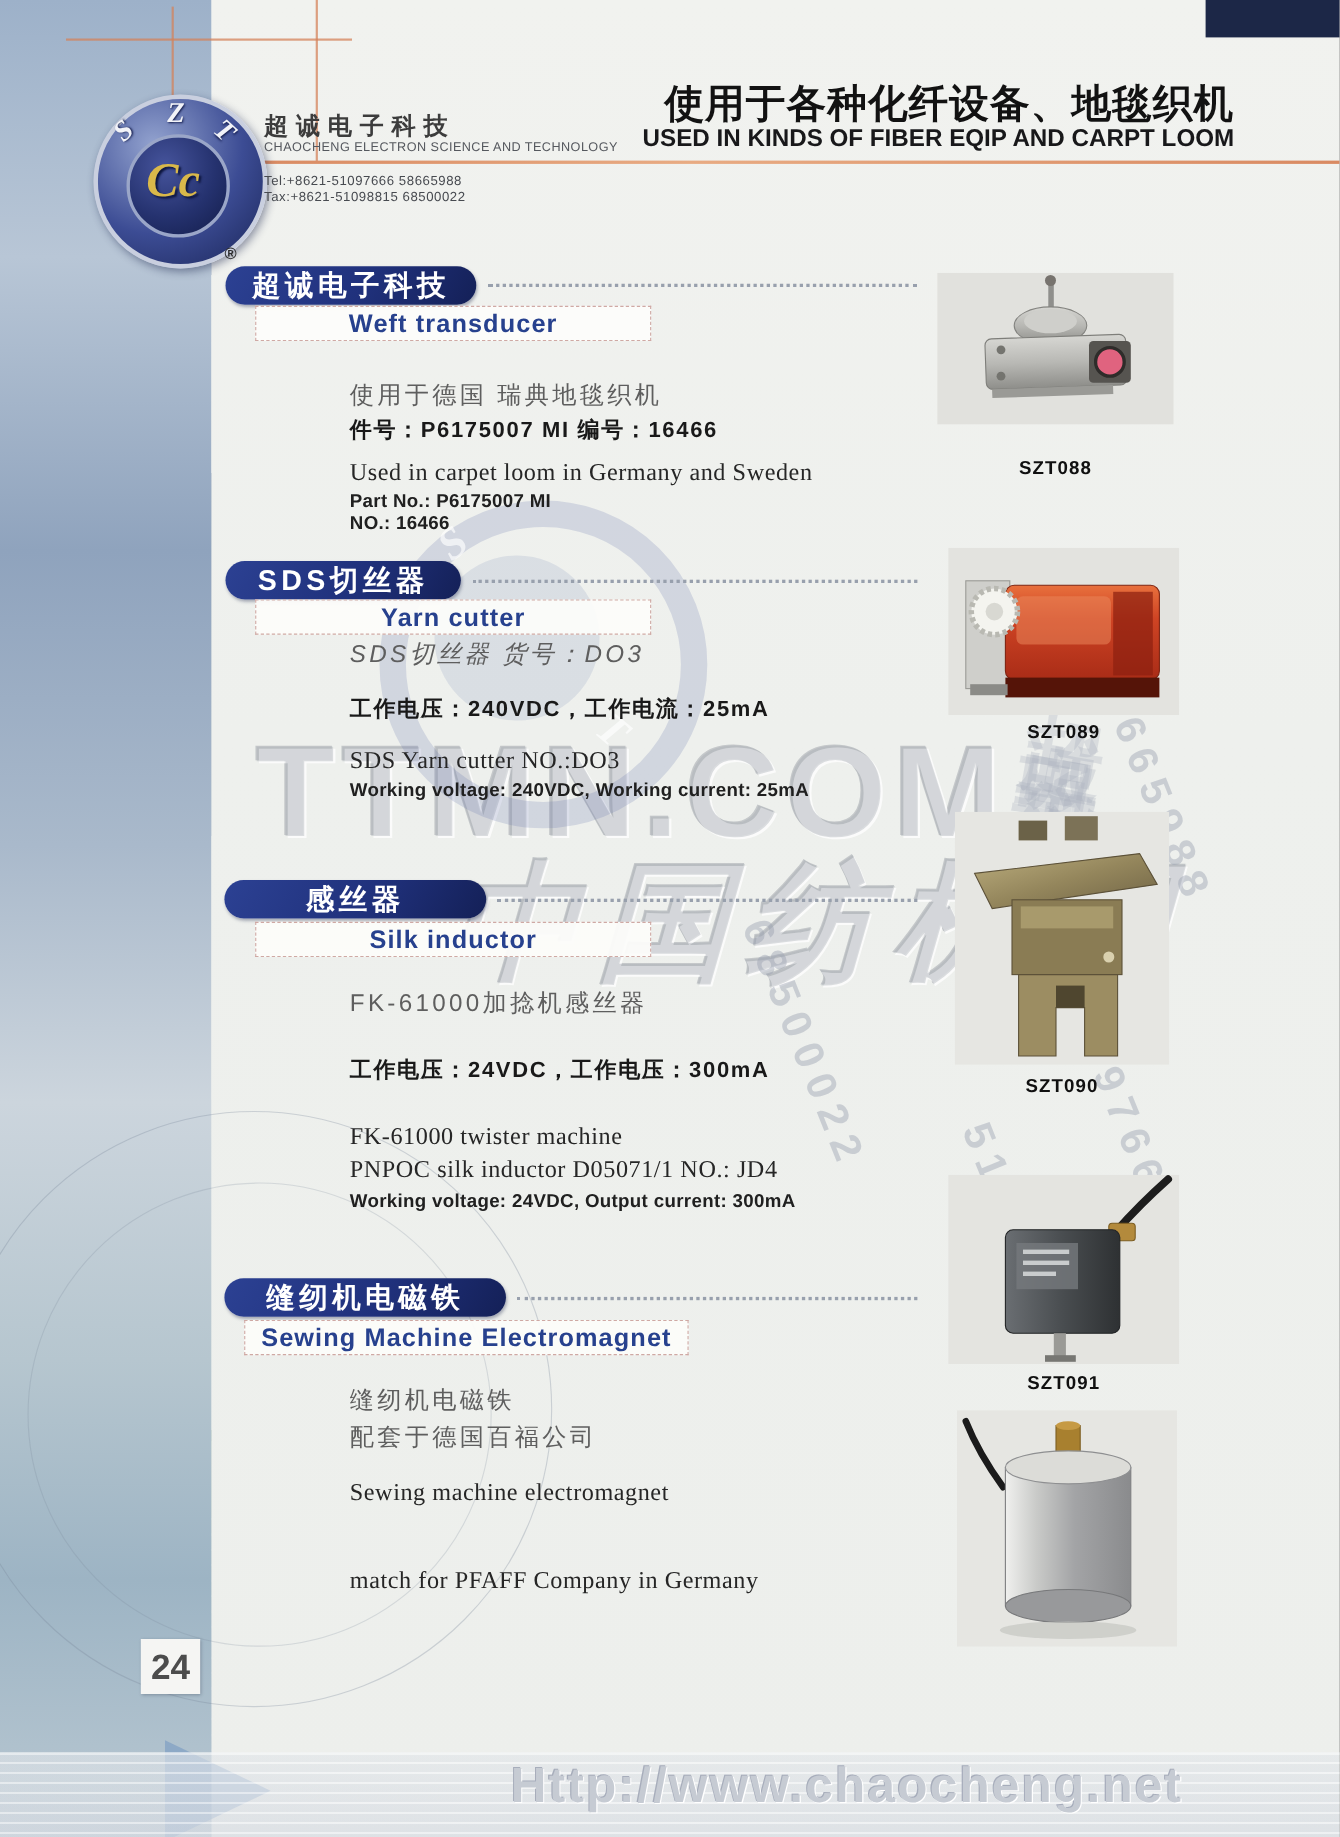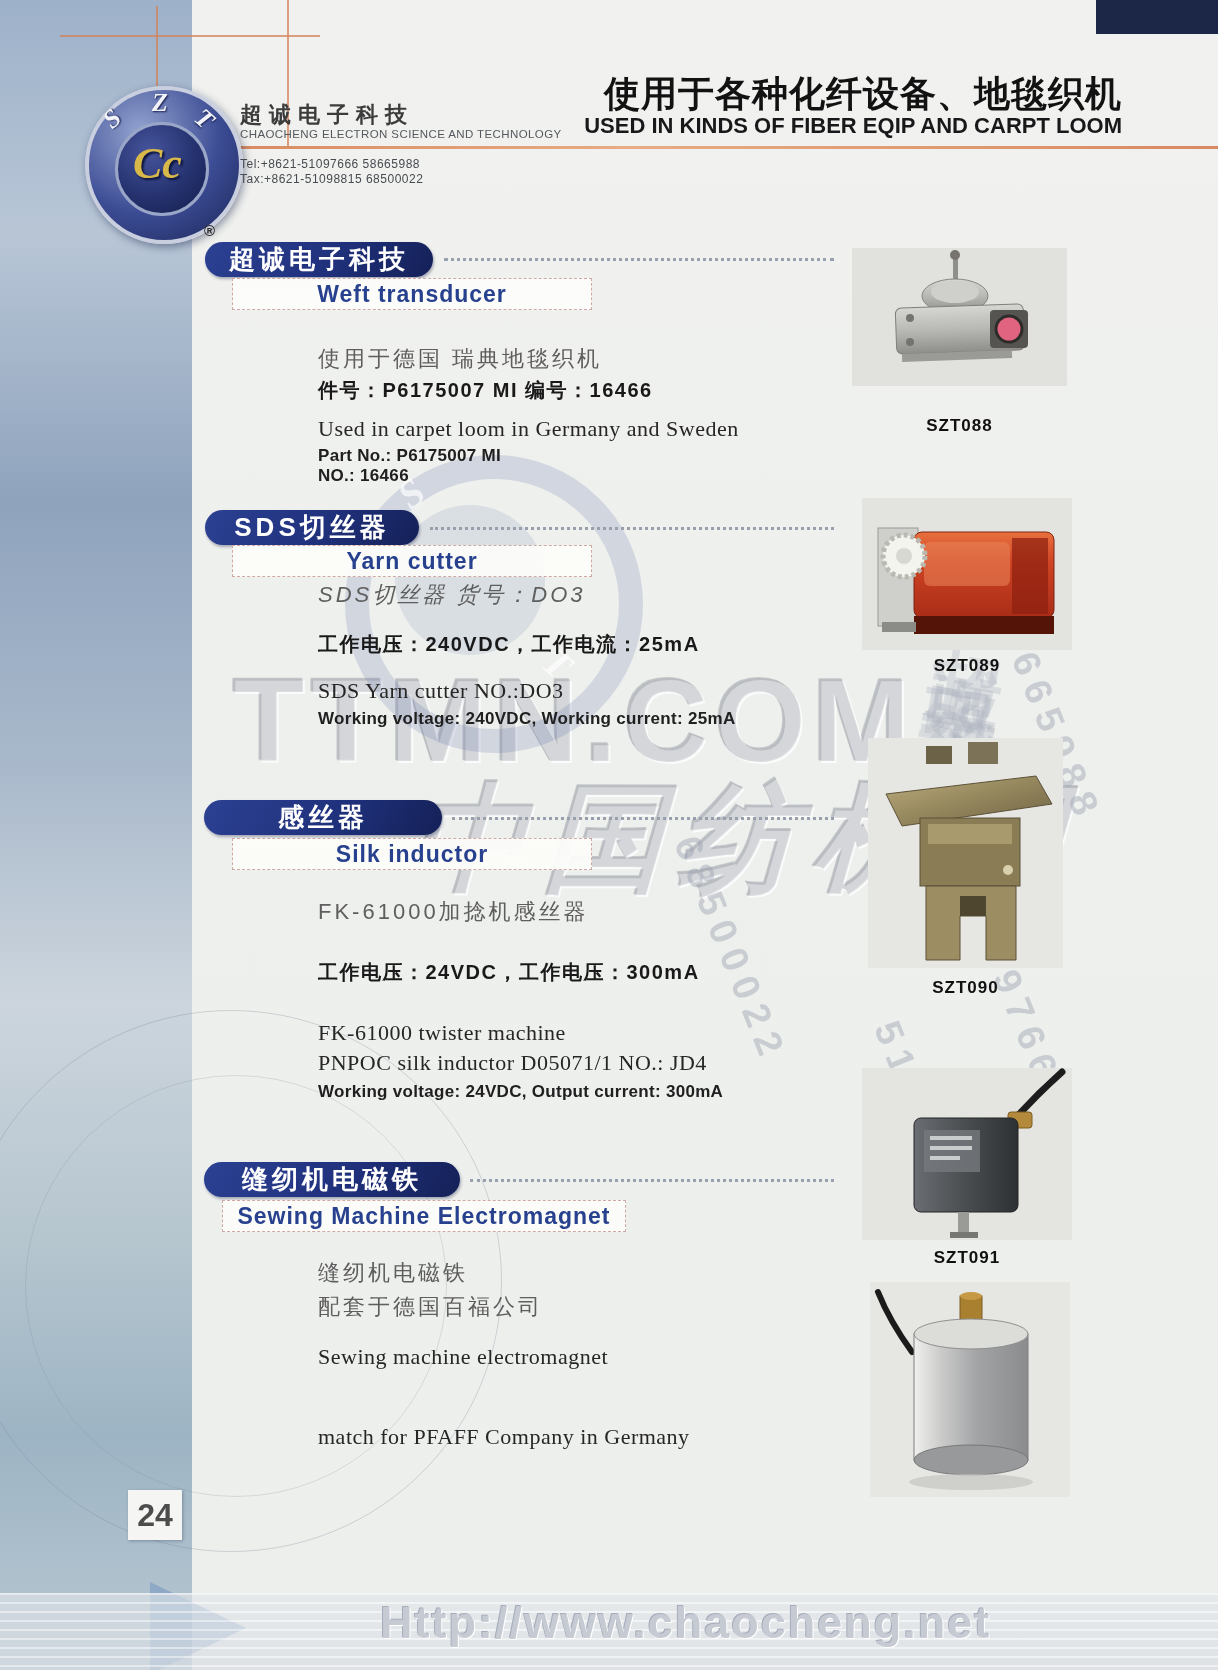--- a/index.html
+++ b/index.html
@@ -78,21 +78,21 @@
   .emblem-in{left:395px;top:505px;width:150px;height:150px;border-radius:50%;background:rgba(95,110,170,.14);z-index:2;}
   .emblem-letter{z-index:2;color:rgba(255,255,255,.65);font:italic bold 40px "Liberation Serif",serif;}
 
   
   .footer-band{left:0;top:1593px;width:1218px;height:77px;z-index:3;
       background:repeating-linear-gradient(180deg,rgba(255,255,255,.5) 0 2px,rgba(222,226,231,.15) 2px 9px),
                  linear-gradient(180deg,rgba(226,230,234,.55),rgba(214,219,226,.65));}
   .pagebox{left:128px;top:1490px;width:54px;height:50px;background:#f5f5f3;z-index:5;
       box-shadow:1px 1px 3px rgba(60,70,90,.4);display:flex;align-items:center;justify-content:center;
       font:bold 32px "Liberation Sans",sans-serif;color:#4c4c4c;}
-  .url{left:380px;top:1597px;width:780px;text-align:left;z-index:4;
+  .url{left:380px;top:1597px;width:780px;text-align:center;z-index:4;
       font:bold 45px "Liberation Sans",sans-serif;letter-spacing:2px;color:#c6cbd3;
       text-shadow:1px 1px 0 #ffffff,-1px -1px 0 #a7adbb;}
 </style>
 </head>
 <body>
 
 <div class="page">
 
   <div class="abs strip"></div>
   <div class="abs strip-top"></div>

